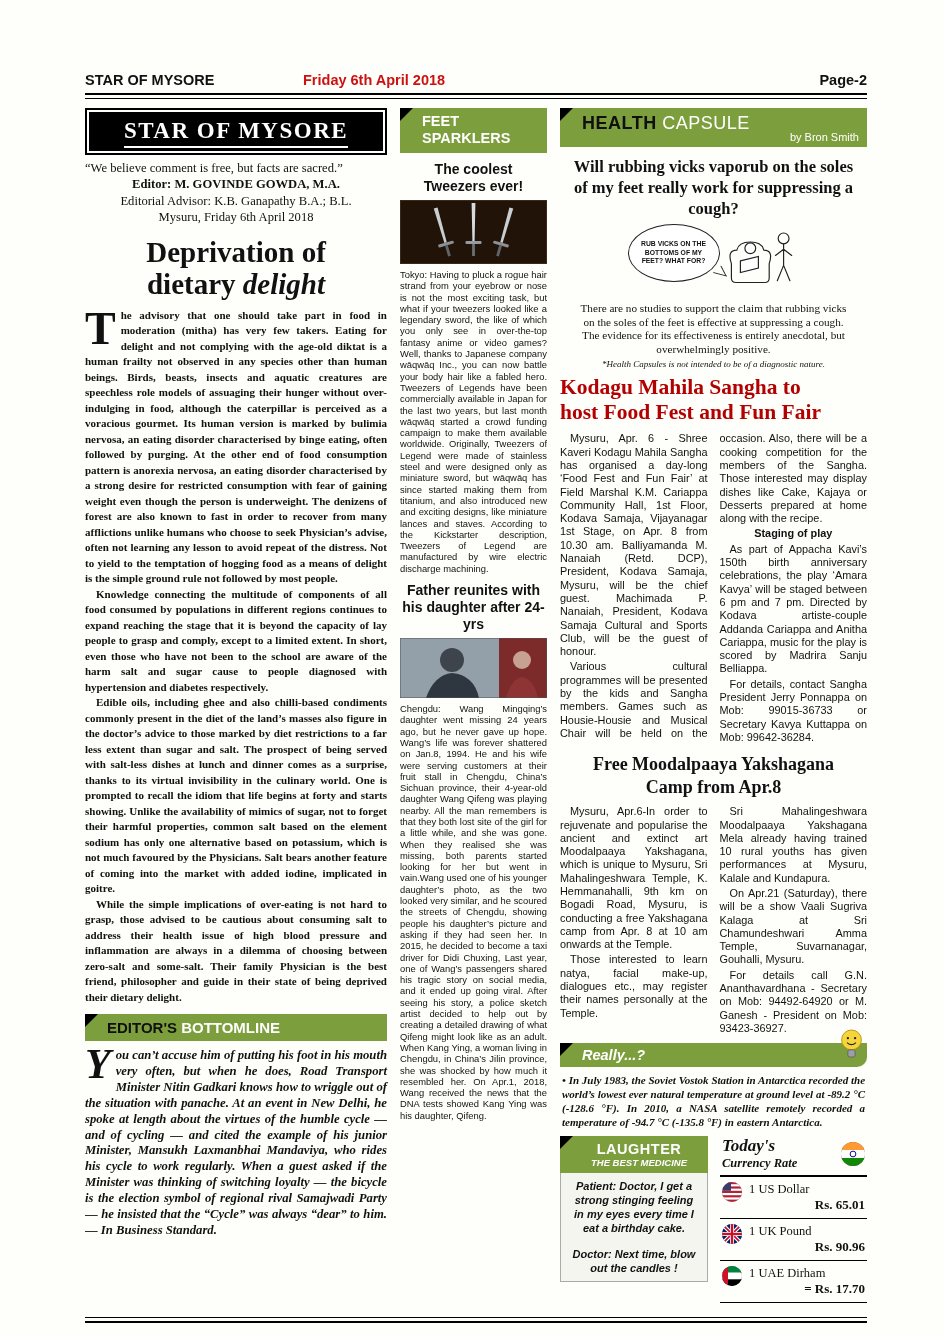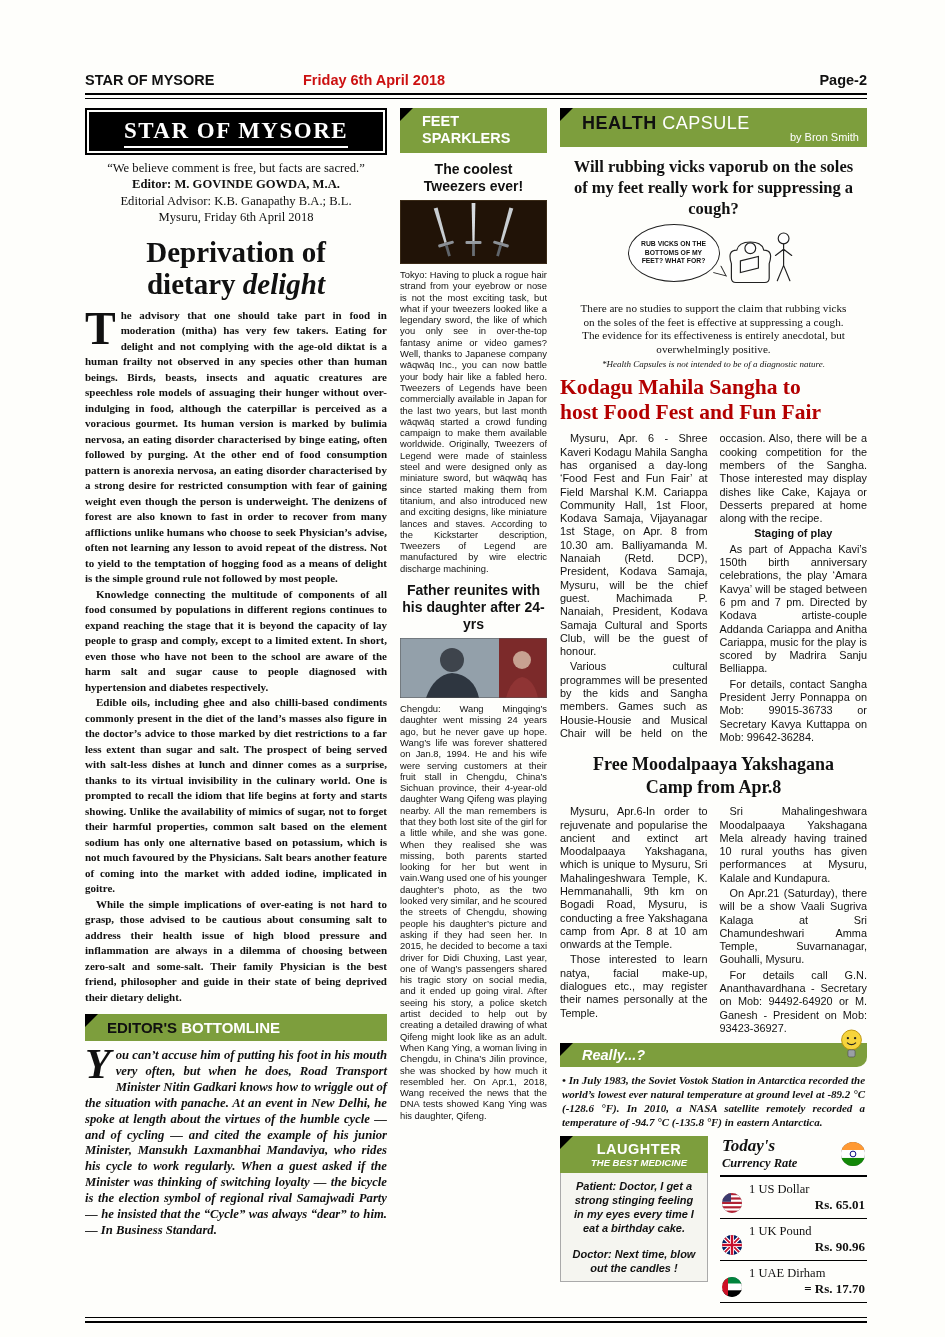--- a/index.html
+++ b/index.html
@@ -17,21 +17,21 @@
 
   .cols { display: flex; gap: 13px; margin-top: 9px; height: 1198px; overflow: hidden; }
   .col-left { width: 302px; }
   .col-mid { width: 147px; overflow: hidden; }
   .col-right { flex: 1; overflow: hidden; }
 
   
   .masthead { border: 2px solid #000; padding: 2px; }
   .masthead-inner { background: #000; color: #fff; text-align: center; padding: 6px 0 7px; }
   .masthead-title { font-size: 23px; font-weight: bold; letter-spacing: 1.5px; border-bottom: 2px solid #fff; padding-bottom: 3px; }
-  .motto { text-align: center; font-size: 12.6px; margin-top: 6px; }
+  .motto { text-align: left; font-size: 12.6px; margin-top: 6px; }
   .mast-line { text-align: center; font-size: 12.6px; line-height: 16.5px; }
   .bold { font-weight: bold; }
 
   
   .ed-headline { text-align: center; font-size: 29px; line-height: 32px; margin: 10px 0 8px; font-weight: bold; }
   .ed-headline em { font-style: italic; }
   .ed-body p { font-size: 11px; line-height: 15.5px; text-align: justify; text-indent: 11px; font-weight: bold; }
   .ed-body p.lead { text-indent: 0; }
   .ed-body p.lead::first-letter { float: left; font-size: 46px; line-height: 37px; padding: 2px 5px 0 0; font-weight: bold; }
 
@@ -77,21 +77,21 @@
   .laughter-head { position: relative; text-align: center; color: #fff; padding: 5px 4px 5px 14px; }
   .lh-title { font-family: "Liberation Sans", sans-serif; font-weight: bold; font-size: 14.5px; letter-spacing: .5px; }
   .lh-sub { font-family: "Liberation Sans", sans-serif; font-style: italic; font-weight: bold; font-size: 9.5px; }
   .laughter-body { border: 1px solid #aaa; border-top: none; background: #f5f5f0; padding: 6px 9px; font-family: "Liberation Sans", sans-serif; font-weight: bold; font-style: italic; font-size: 11px; line-height: 14px; text-align: center; }
   .laughter-body p + p { margin-top: 12px; }
 
   .currency { flex: 1; }
   .cur-head { display: flex; align-items: center; justify-content: space-between; border-bottom: 2.5px solid #000; padding: 0 2px 4px; }
   .cur-t1 { font-size: 17px; font-weight: bold; font-style: italic; }
   .cur-t2 { font-size: 12.5px; font-weight: bold; font-style: italic; }
-  .cur-row { display: flex; align-items: flex-end; gap: 7px; border-bottom: 1.5px solid #000; padding: 5px 2px; }
+  .cur-row { display: flex; align-items: flex-start; gap: 7px; border-bottom: 1.5px solid #000; padding: 5px 2px; }
   .cur-info { flex: 1; }
   .cur-label { font-size: 12.5px; }
   .cur-value { font-size: 13px; font-weight: bold; text-align: right; }
 
   .flag { width: 20px; height: 20px; border-radius: 50%; overflow: hidden; flex: none; display: inline-block; box-shadow: 0 0 0 1px #555 inset; }
   .flag svg { display: block; width: 100%; height: 100%; }
   .flag-lg { width: 24px; height: 24px; }
 </style>
 </head>
 <body>

